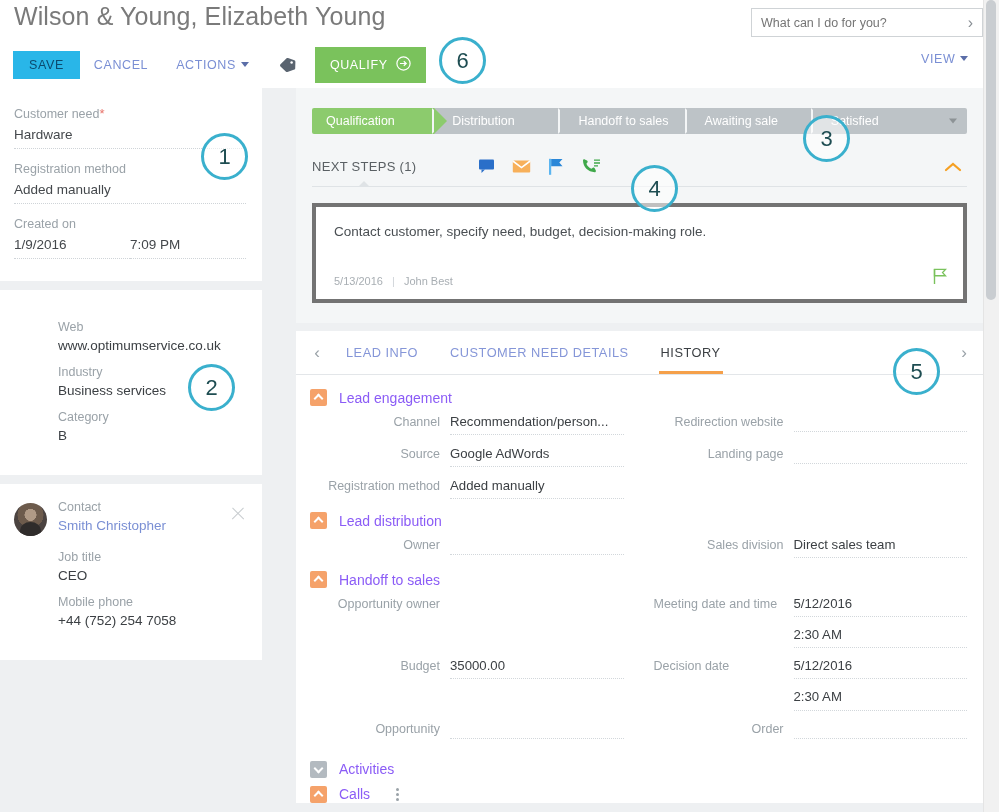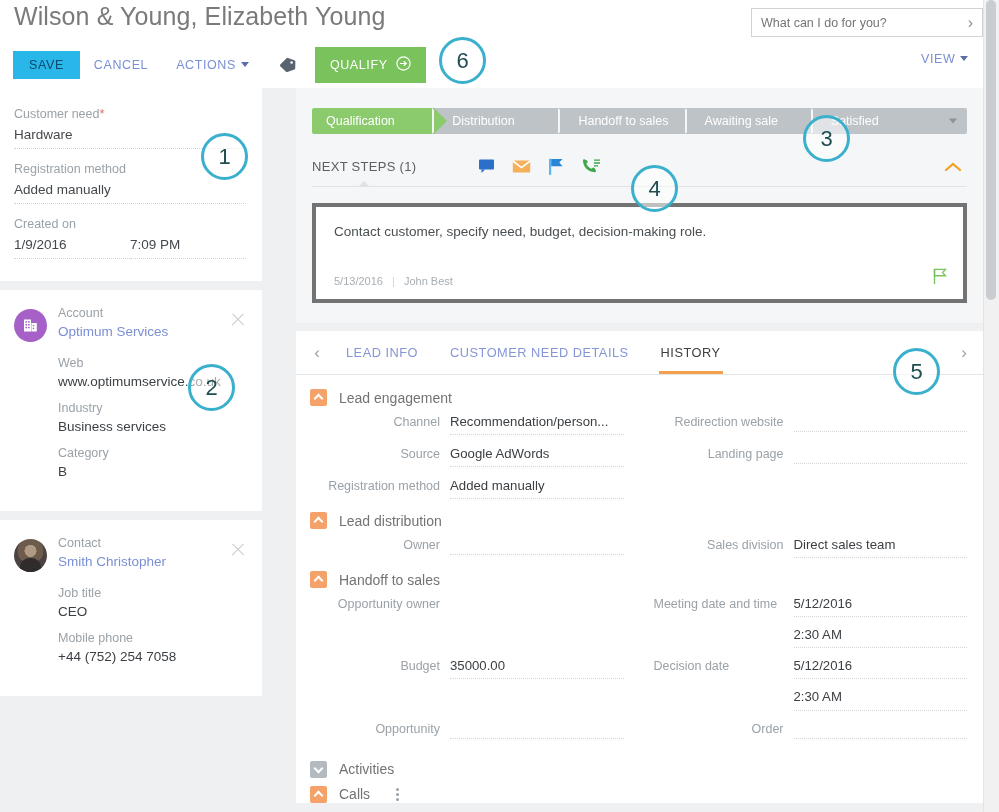--- a/index.html
+++ b/index.html
@@ -189,21 +189,21 @@
   .sq-toggle {
     width: 17px; height: 17px; border-radius: 2px; background: #f5a26a;
     display: flex; align-items: center; justify-content: center; cursor: pointer; flex-shrink: 0;
   }
   .sq-toggle.grey { background: #b3bac0; }
   .sq-toggle .chev {
     width: 7px; height: 7px; border-left: 2px solid #fff; border-top: 2px solid #fff;
     transform: rotate(45deg); margin-top: 2px;
   }
   .sq-toggle.down .chev { transform: rotate(225deg); margin-top: -2px; }
-  .section-title { font-size: 14px; color: #737373; cursor: pointer; }
+  .section-title { font-size: 14px; color: #8b5cf6; cursor: pointer; }
   .kebab { display: flex; flex-direction: column; gap: 2px; margin-left: 14px; cursor: pointer; }
   .kebab i { width: 3px; height: 3px; background: #9aa2a8; border-radius: 50%; display: block; }
 
   .row2 { display: flex; }
   .col { flex: 1; display: flex; align-items: flex-start; min-height: 32px; }
   .col.left-half { padding-right: 16px; }
   .col.right-half { padding-left: 14px; }
   .lbl {
     width: 140px; flex-shrink: 0; text-align: right; padding-right: 10px;
     font-size: 12.5px; color: #9aa2a8; line-height: 1.5; padding-top: 1px;
@@ -291,41 +291,20 @@
       <div class="field">
         <div class="f-label">Created on</div>
         <div class="field-row">
           <div class="f-value">1/9/2016</div>
           <div class="f-value">7:09 PM</div>
         </div>
       </div>
     </div>
 
     <div class="card card-entity">
-      <div class="entity-head">
-        <div class="avatar-sq">
-          <svg width="17" height="17" viewBox="0 0 17 17">
-            <rect x="2" y="2.5" width="7" height="12" fill="#ffffff"></rect>
-            <rect x="9.4" y="6" width="5.4" height="8.5" fill="#ffffff"></rect>
-            <rect x="3.4" y="4.2" width="1.6" height="1.5" fill="#a561c8"></rect>
-            <rect x="6.1" y="4.2" width="1.6" height="1.5" fill="#a561c8"></rect>
-            <rect x="3.4" y="7" width="1.6" height="1.5" fill="#a561c8"></rect>
-            <rect x="6.1" y="7" width="1.6" height="1.5" fill="#a561c8"></rect>
-            <rect x="3.4" y="9.8" width="1.6" height="1.5" fill="#a561c8"></rect>
-            <rect x="6.1" y="9.8" width="1.6" height="1.5" fill="#a561c8"></rect>
-            <rect x="10.8" y="8" width="1.4" height="1.3" fill="#a561c8"></rect>
-            <rect x="10.8" y="10.7" width="1.4" height="1.3" fill="#a561c8"></rect>
-          </svg>
-        </div>
-        <div class="entity-body">
-          <div class="entity-label">Account</div>
-          <div class="entity-link">Optimum Services</div>
-        </div>
-        <div class="close-x"></div>
-      </div>
       <div class="entity-fields">
         <div class="field">
           <div class="ef-label">Web</div>
           <div class="ef-value">www.optimumservice.co.uk</div>
         </div>
         <div class="field">
           <div class="ef-label">Industry</div>
           <div class="ef-value">Business services</div>
         </div>
         <div class="field">

